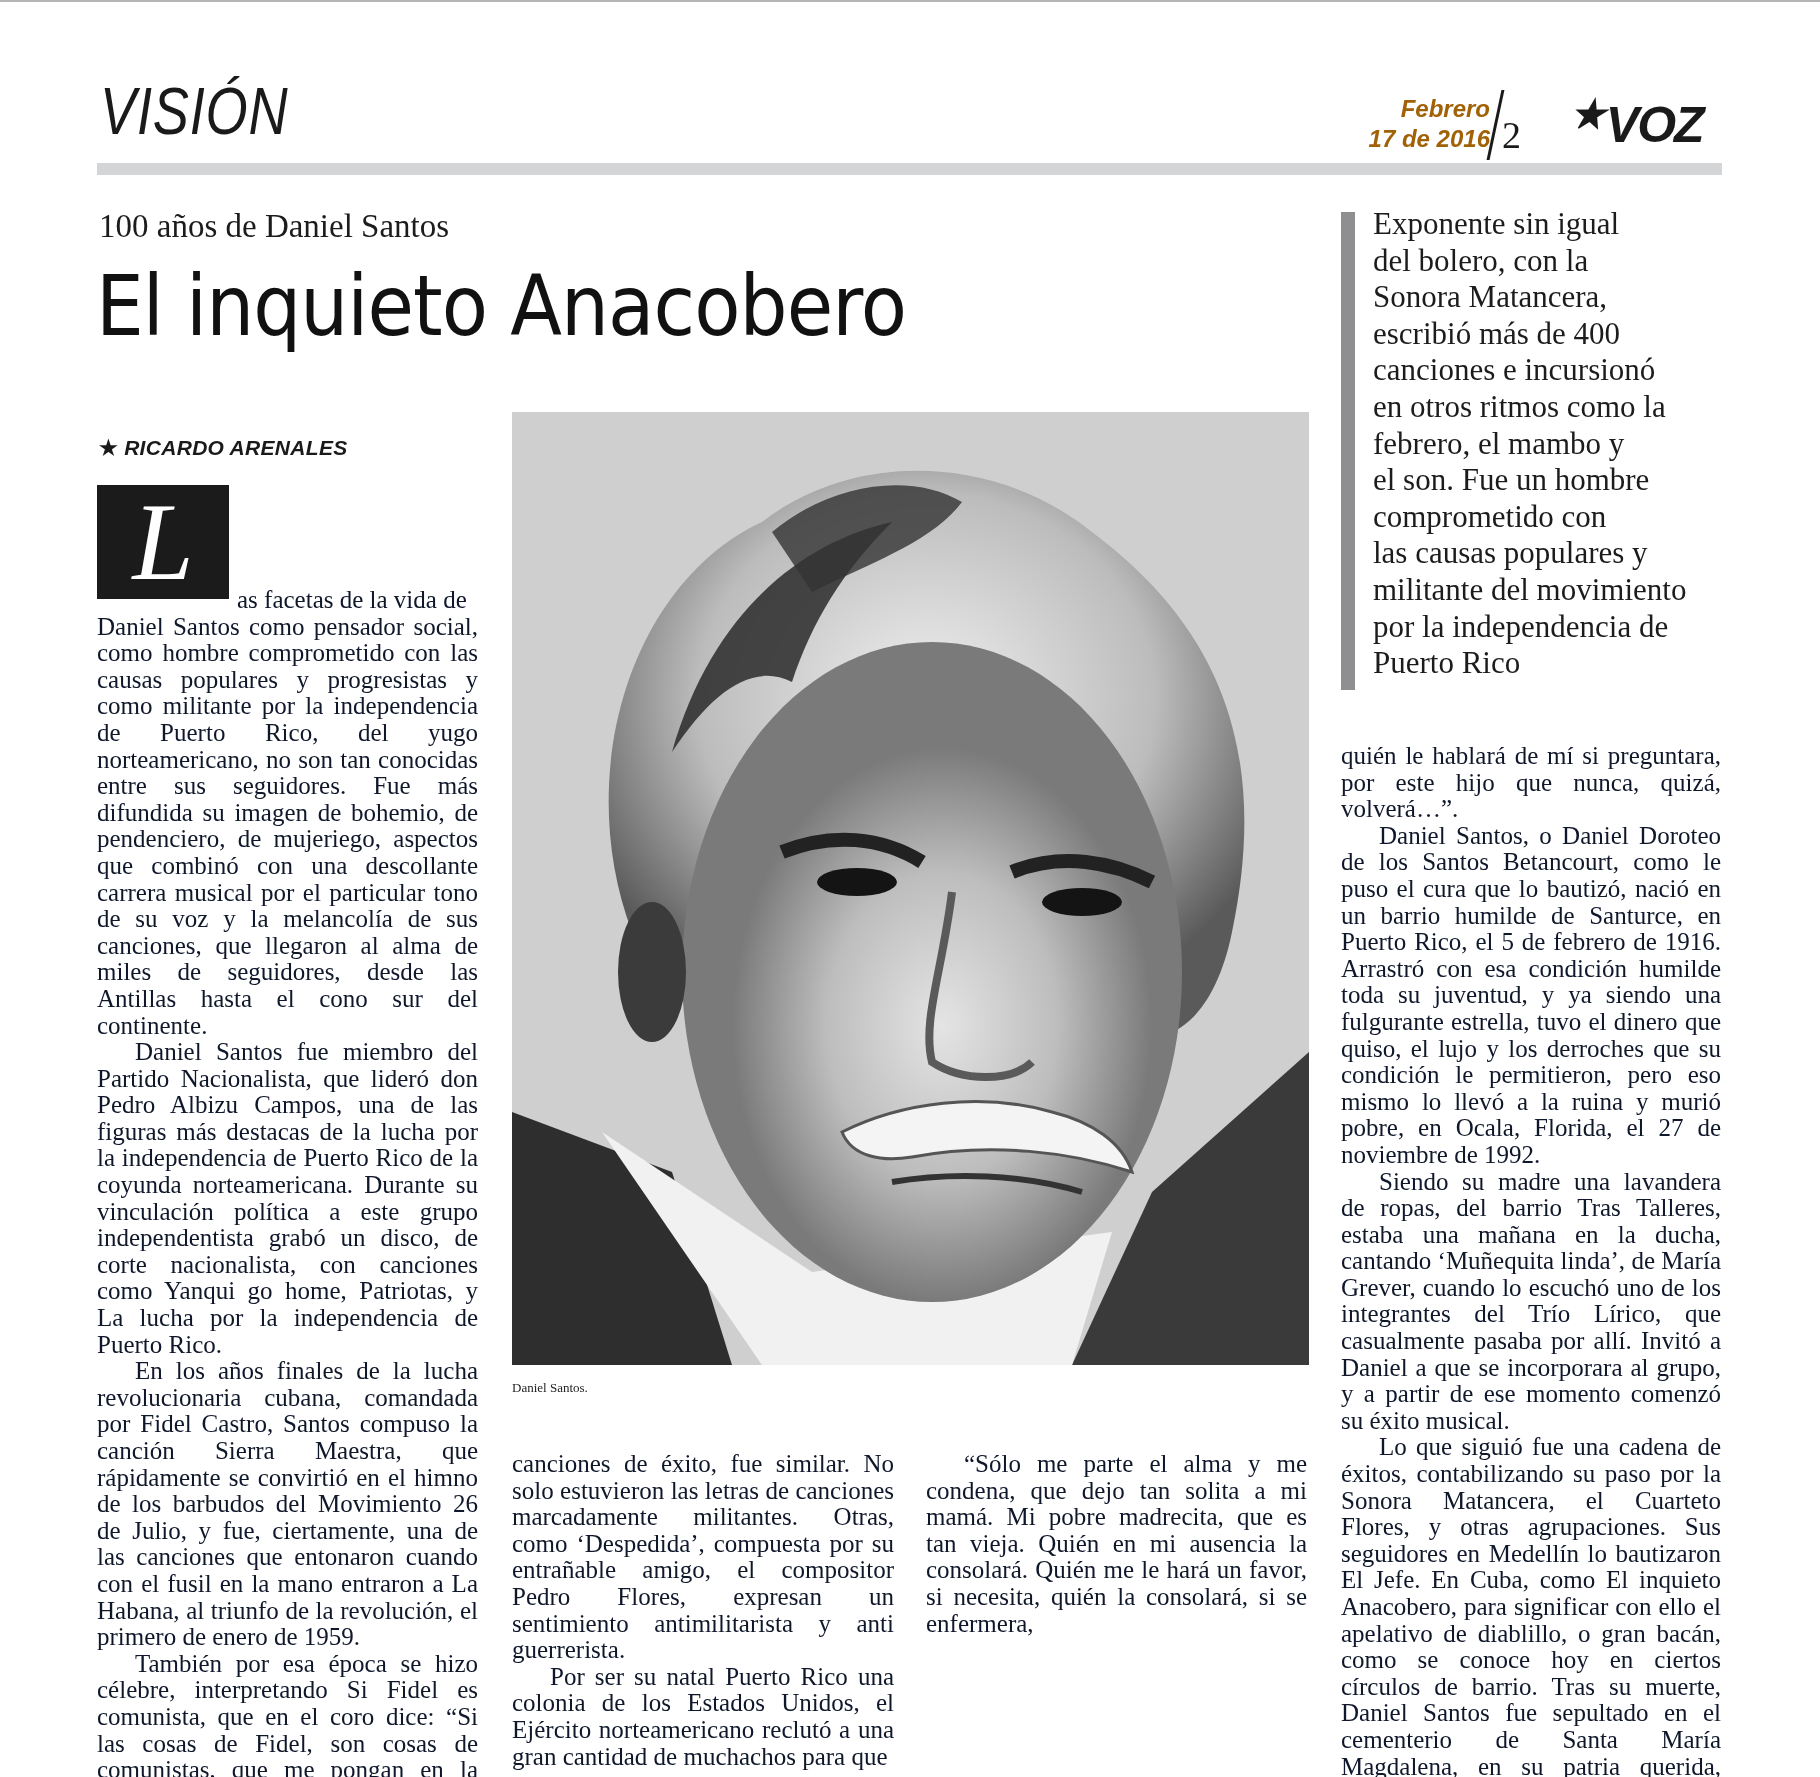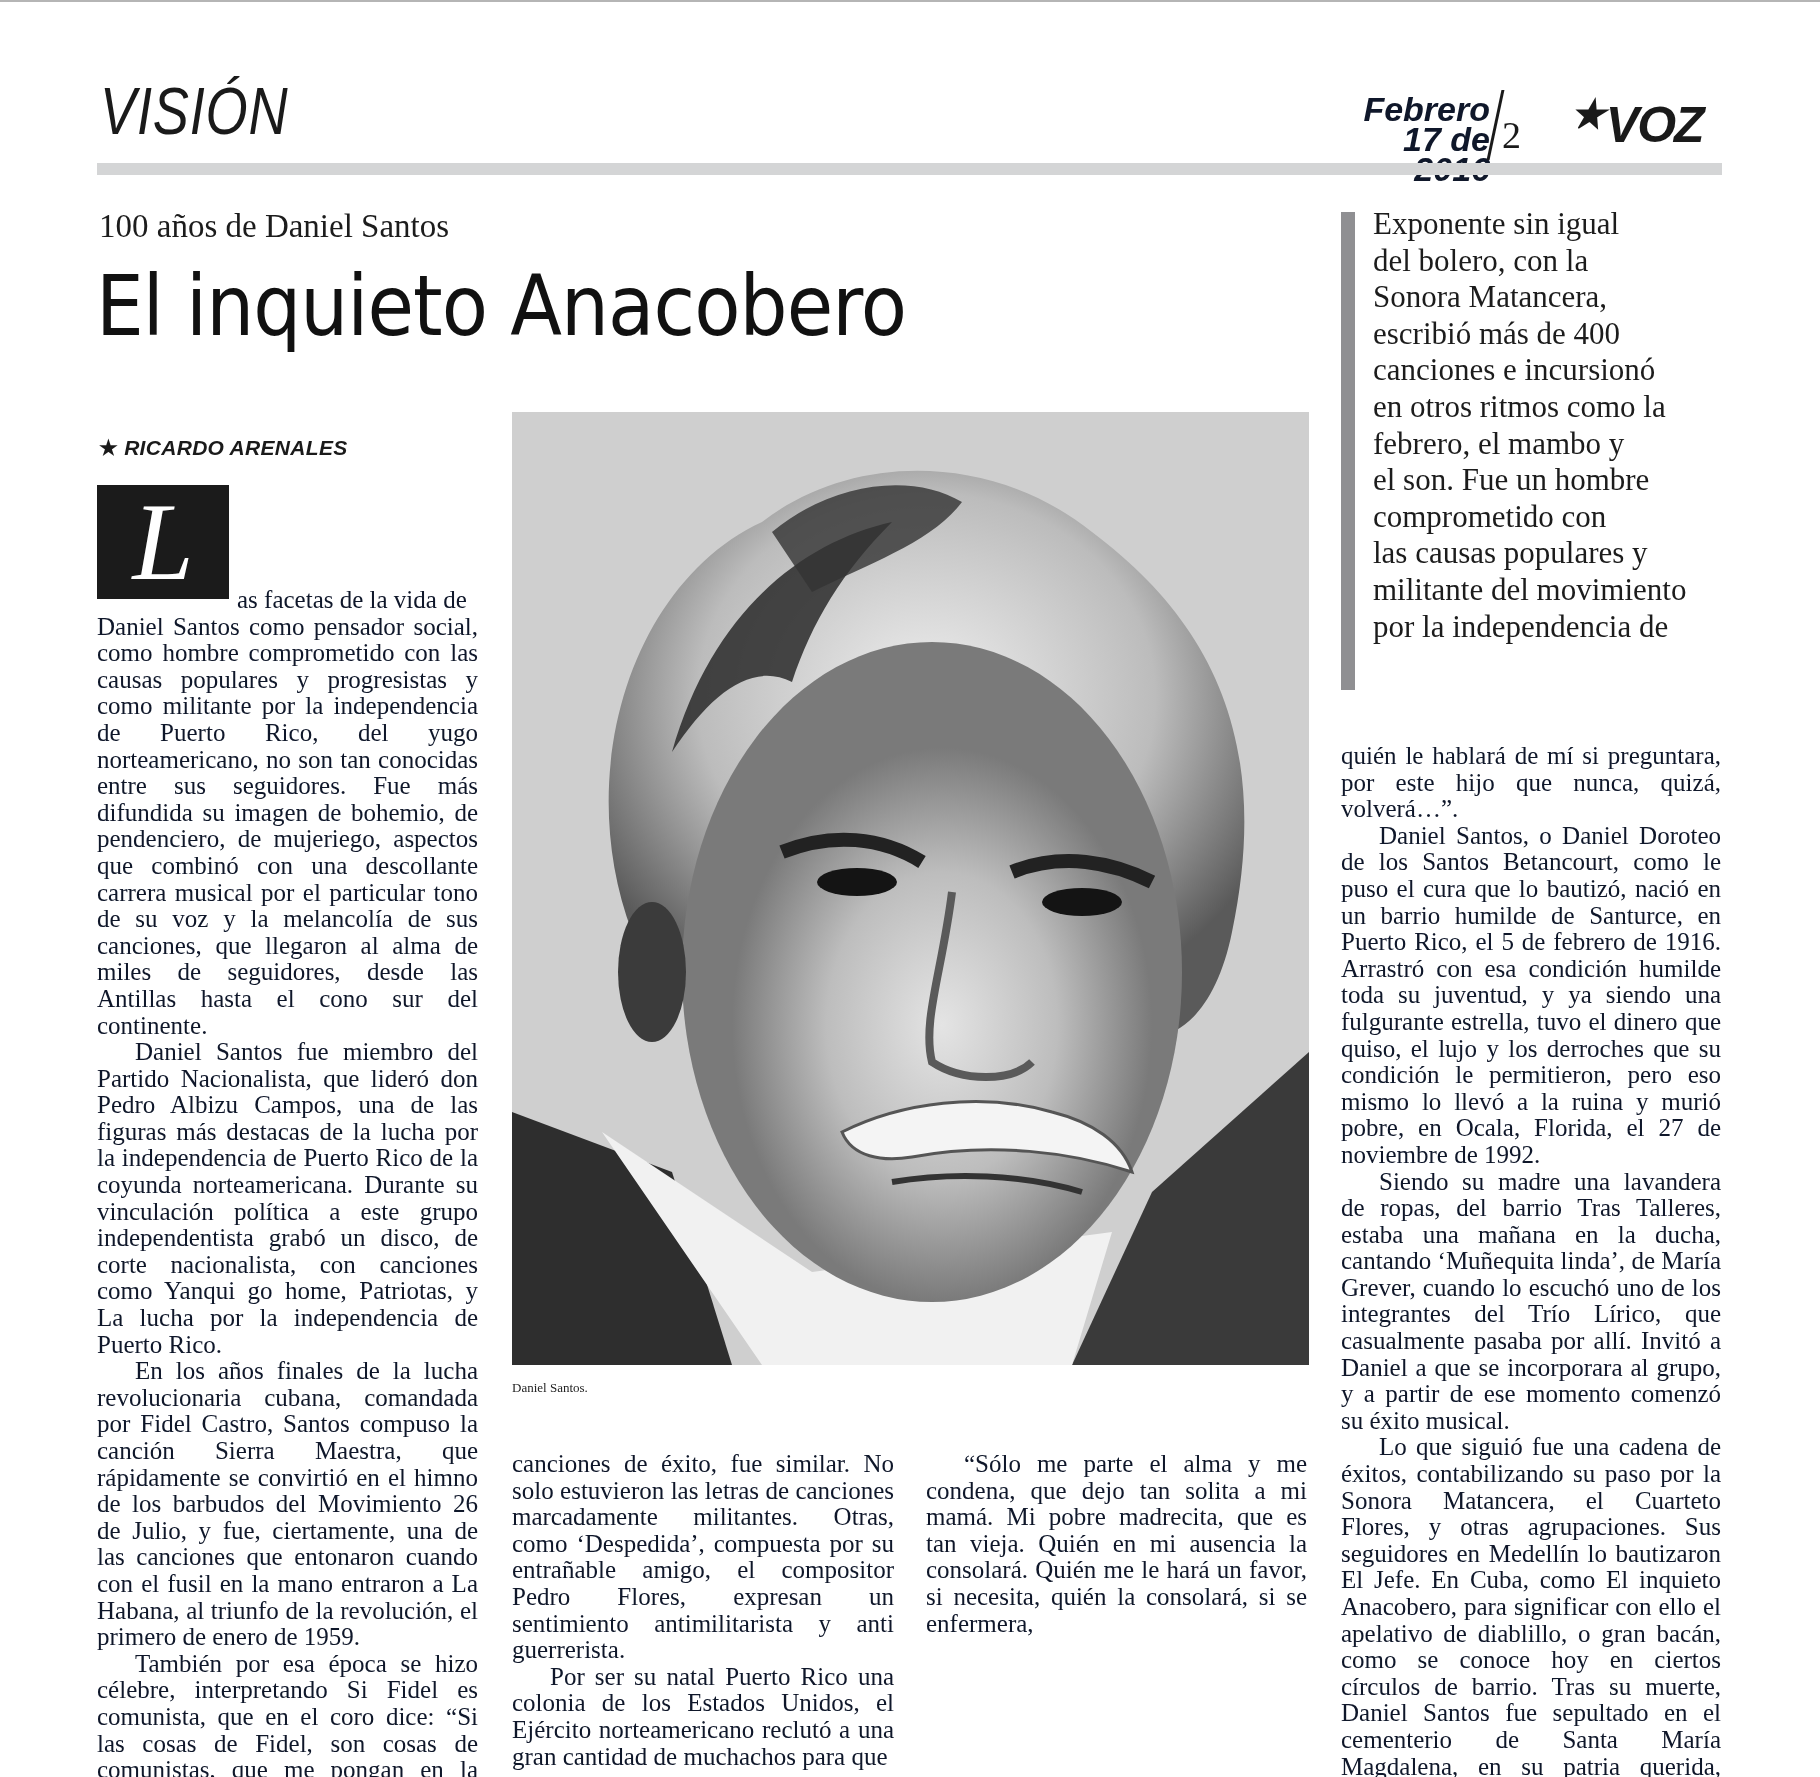--- a/index.html
+++ b/index.html
@@ -1,19 +1,19 @@
 <!DOCTYPE html>
 <html><head>
 <meta charset="utf-8">
 <style>
   html, body { margin:0; padding:0; background:#ffffff; }
   body { width:1820px; height:1777px; position:relative; overflow:hidden; font-family:"Liberation Serif", "DejaVu Serif", serif; color:#1c1c1c; }
   .top-line { position:absolute; left:0; top:0; width:1820px; height:2px; background:#b5b5b5; }
   .section-title { position:absolute; left:100px; top:78px; font-family:"Liberation Sans", sans-serif; font-style:italic; font-weight:normal; font-size:66px; letter-spacing:1px; transform:scaleX(0.82); transform-origin:left top; color:#1a1a1a; line-height:1; }
-  .date-block { position:absolute; left:1330px; top:94px; width:160px; text-align:right; font-family:"Liberation Sans", sans-serif; font-weight:bold; font-style:italic; font-size:34px; line-height:30px; color:#0f172a; }
+  .date-block { position:absolute; left:1330px; top:94px; width:160px; text-align:right; font-family:"Liberation Sans", sans-serif; font-weight:bold; font-style:italic; font-size:24px; line-height:30px; color:#a16207; }
   .slash { position:absolute; left:1494px; top:90px; width:3px; height:70px; background:#1a1a1a; transform:skewX(-12deg); }
   .page-num { position:absolute; left:1502px; top:116px; font-family:"Liberation Serif", serif; font-size:38px; line-height:1; color:#1a1a1a; }
   .logo { position:absolute; left:1570px; top:100px; font-family:"Liberation Sans", sans-serif; font-weight:bold; font-style:italic; font-size:50px; line-height:1; color:#1a1a1a; letter-spacing:-2px; }
   .logo .star { font-size:40px; vertical-align:top; position:relative; top:-6px; margin-right:2px; }
   .gray-bar { position:absolute; left:97px; top:163px; width:1625px; height:12px; background:#d4d5d6; }
 
   .kicker { position:absolute; left:99px; top:210px; font-size:33px; line-height:1; color:#1c1c1c; }
   .headline { position:absolute; left:96px; top:264px; font-family:"DejaVu Sans", sans-serif; font-size:84px; line-height:1; color:#111; letter-spacing:-1px; transform:scaleX(0.9); transform-origin:left top; }
 
   .byline { position:absolute; left:99px; top:436px; font-family:"Liberation Sans", sans-serif; font-weight:bold; font-style:italic; font-size:21px; letter-spacing:0.3px; color:#1a1a1a; }
@@ -134,20 +134,21 @@
   <span>Sonora Matancera,</span>
   <span>escribió más de 400</span>
   <span>canciones e incursionó</span>
   <span>en otros ritmos como la</span>
   <span>febrero, el mambo y</span>
   <span>el son. Fue un hombre</span>
   <span>comprometido con</span>
   <span>las causas populares y</span>
   <span>militante del movimiento</span>
   <span>por la independencia de</span>
+  <span>Puerto Rico</span>
 </div>
 
 <div class="col col4">
   <p>quién le hablará de mí si preguntara, por este hijo que nunca, quizá, volverá…”.</p>
   <p class="indent">Daniel Santos, o Daniel Doroteo de los Santos Betancourt, como le puso el cura que lo bautizó, nació en un barrio humilde de Santurce, en Puerto Rico, el 5 de febrero de 1916. Arrastró con esa condición humilde toda su juventud, y ya siendo una fulgurante estrella, tuvo el dinero que quiso, el lujo y los derroches que su condición le permitieron, pero eso mismo lo llevó a la ruina y murió pobre, en Ocala, Florida, el 27 de noviembre de 1992.</p>
   <p class="indent">Siendo su madre una lavandera de ropas, del barrio Tras Talleres, estaba una mañana en la ducha, cantando ‘Muñequita linda’, de María Grever, cuando lo escuchó uno de los integrantes del Trío Lírico, que casualmente pasaba por allí. Invitó a Daniel a que se incorporara al grupo, y a partir de ese momento comenzó su éxito musical.</p>
   <p class="indent">
     <span>Lo que siguió fue una cadena de éxitos, contabilizando su paso por la Sonora Matancera, el Cuarteto Flores, y otras agrupaciones. Sus seguidores en Medellín lo bautizaron El Jefe. En Cuba, como El inquieto Anacobero, para significar con ello el apelativo de diablillo, o gran bacán, como se conoce hoy en ciertos círculos de barrio. Tras su muerte, Daniel Santos fue sepultado en el cementerio de Santa María Magdalena, en su patria querida, cerca de las tumbas de Pedro Albizu Campos y del compositor Pedro Flores.</span><span> ★</span>
   </p>
 </div>

